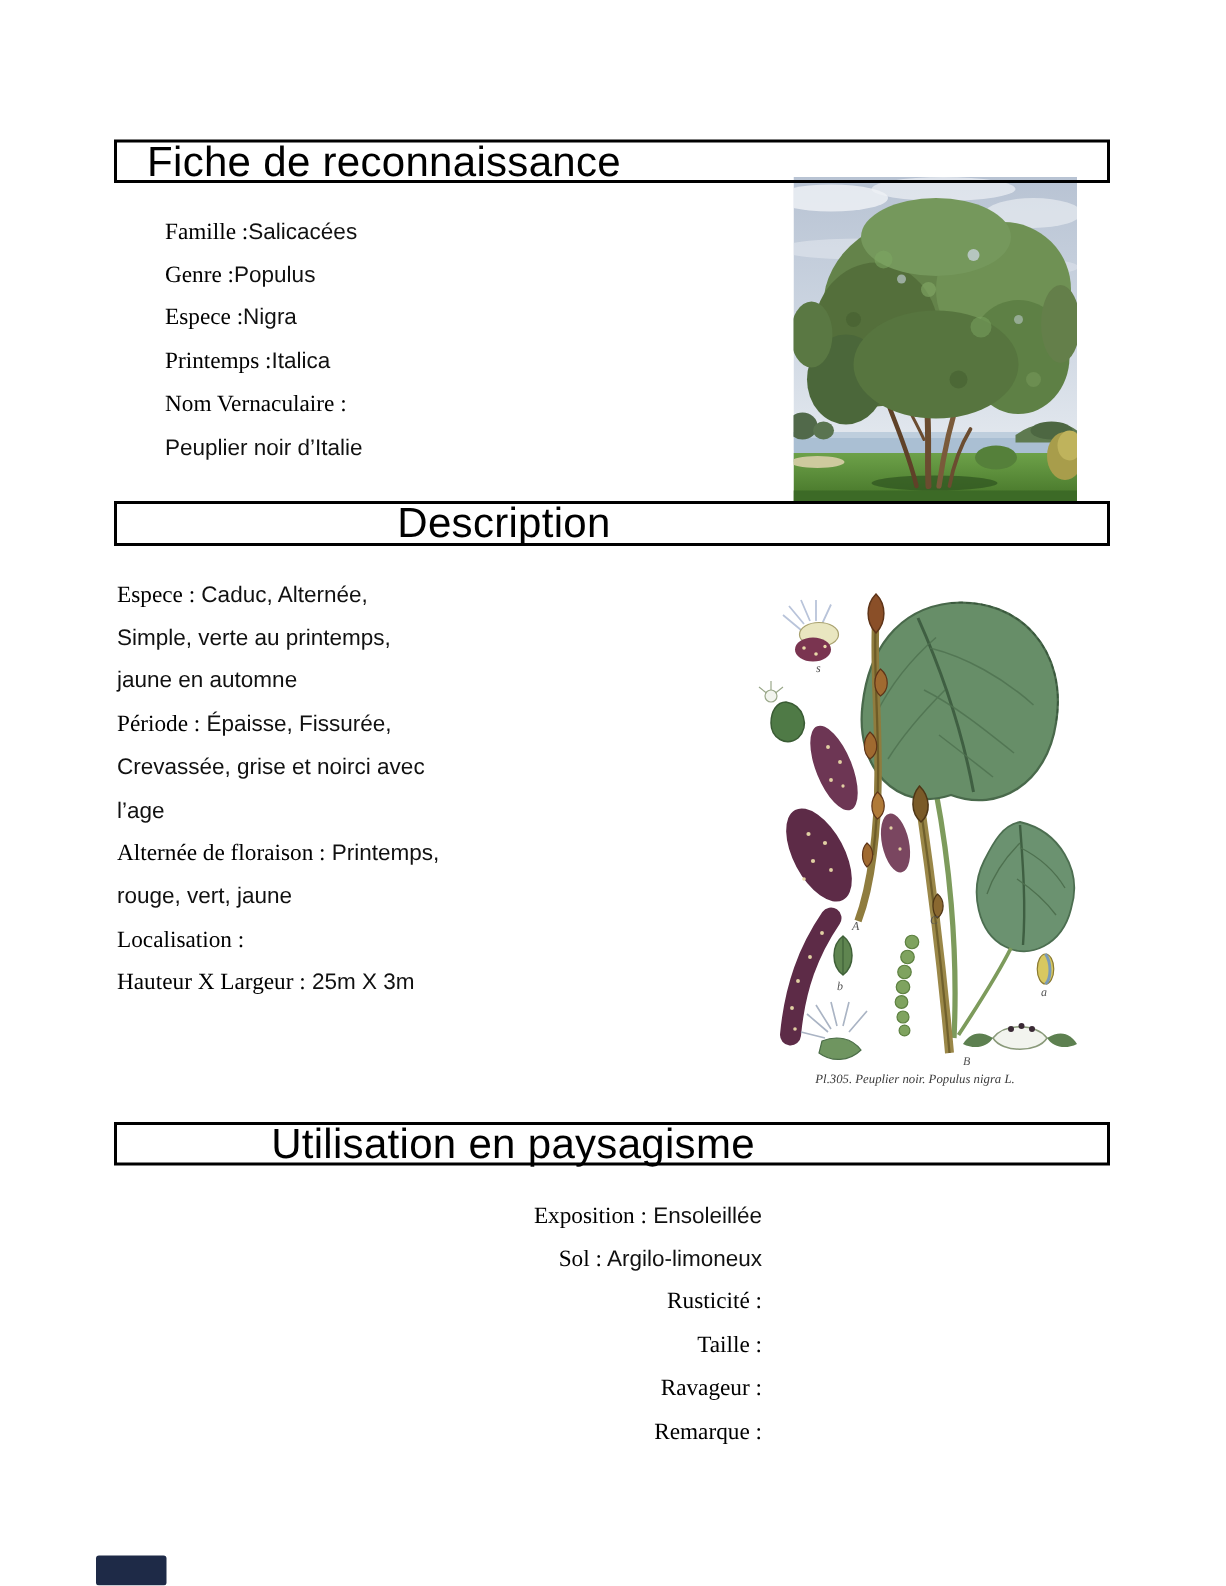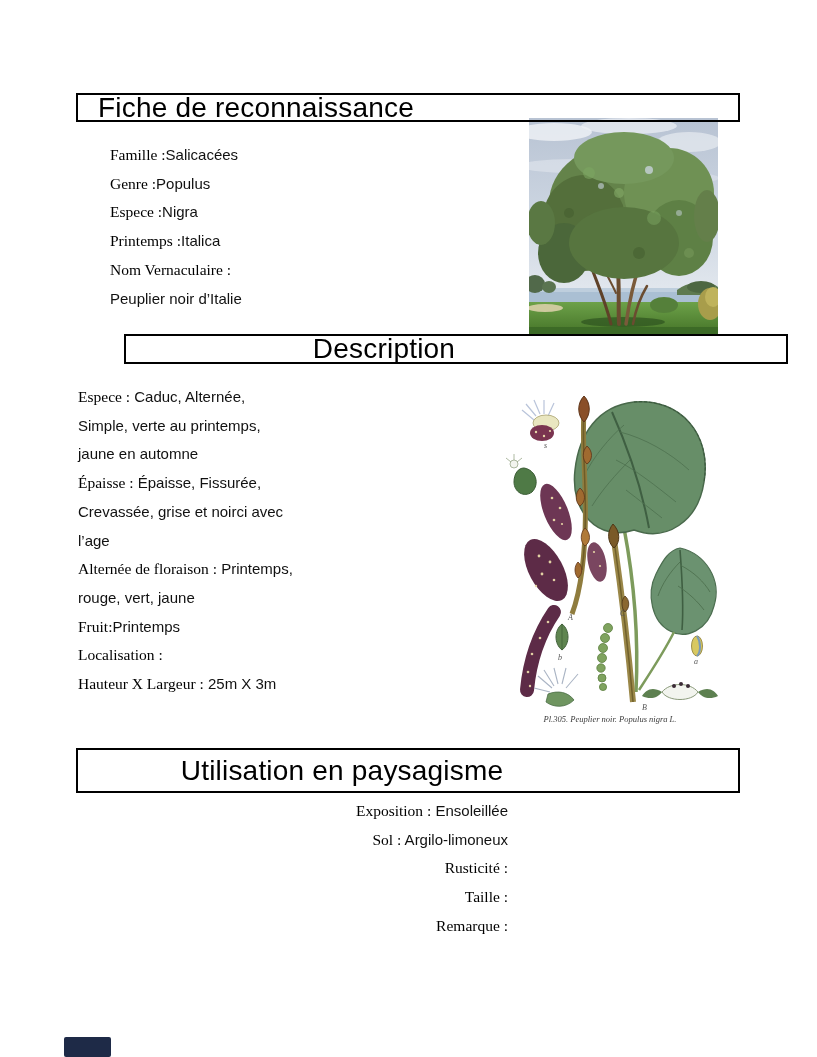--- a/index.html
+++ b/index.html
@@ -11,23 +11,23 @@
     position:absolute; left:76px; width:664px; box-sizing:border-box;
     border:2px solid #000; display:flex; align-items:center; justify-content:center;
     z-index:3; background:transparent;
   }
   .header-box .title {
     font-family:"Liberation Sans", sans-serif; font-weight:normal; font-size:28px;
     color:#000; position:relative; white-space:nowrap; letter-spacing:0.2px;
   }
   #box1 { top:93px;  height:29px; }
   #box1 .title { left:-152px; }
-  #box2 { top:334px; height:30px;margin-left:48px; }
+  #box2 { top:334px; height:30px; }
   #box2 .title { left:-72px; }
-  #box3 { top:748px; height:45px;padding-left:10px; }
+  #box3 { top:748px; height:29px;padding-left:10px; }
   #box3 .title { left:-71px; }
 
   .fields { position:absolute; z-index:2; color:#000; }
   .field  { line-height:28.7px; font-size:15.5px; }
   .field .label { font-family:"Liberation Serif", serif; }
   .field .value {
     font-family:"Liberation Sans", sans-serif; font-size:15px;
     white-space:pre-line; color:#111;
   }
   #fields1 { left:78px; top:141px; width:430px;margin-left:32px; }
@@ -246,35 +246,35 @@
       <text x="60" y="58">s</text>
     </g>
     <text x="126" y="332" text-anchor="middle" font-family="Liberation Serif, serif" font-style="italic" font-size="8.5" fill="#3a3a3a">Pl.305.  Peuplier noir.  Populus nigra L.</text>
   </svg>
 </div>
 
 <div class="fields" id="fields2">
   <div class="field"><span class="label">Espece :</span><span class="value"> Caduc, Alternée,
 Simple, verte au printemps,
 jaune en automne</span></div>
-  <div class="field"><span class="label">Épaisse :</span><span class="value"> Épaisse, Fissurée,
+  <div class="field"><span class="label">Période :</span><span class="value"> Épaisse, Fissurée,
 Crevassée, grise et noirci avec
 l’age</span></div>
   <div class="field"><span class="label">Alternée de floraison :</span><span class="value"> Printemps,
 rouge, vert, jaune</span></div>
-  <div class="field"><span class="label">Fruit:</span><span class="value">Printemps</span></div>
   <div class="field"><span class="label">Localisation :</span><span class="value"></span></div>
   <div class="field"><span class="label">Hauteur X Largeur :</span><span class="value"> 25m X 3m</span></div>
 </div>
 
 <div class="header-box" id="box3">
   <div class="title">Utilisation en paysagisme</div>
 </div>
 
 <div class="fields" id="fields3">
   <div class="field"><span class="label">Exposition :</span><span class="value"> Ensoleillée</span></div>
   <div class="field"><span class="label">Sol :</span><span class="value"> Argilo-limoneux</span></div>
   <div class="field"><span class="label">Rusticité :</span><span class="value"></span></div>
   <div class="field"><span class="label">Taille :</span><span class="value"></span></div>
+  <div class="field"><span class="label">Ravageur :</span><span class="value"></span></div>
   <div class="field"><span class="label">Remarque :</span><span class="value"></span></div>
 </div>
 
 <div class="status-bubble"></div>
 
 </body></html>

